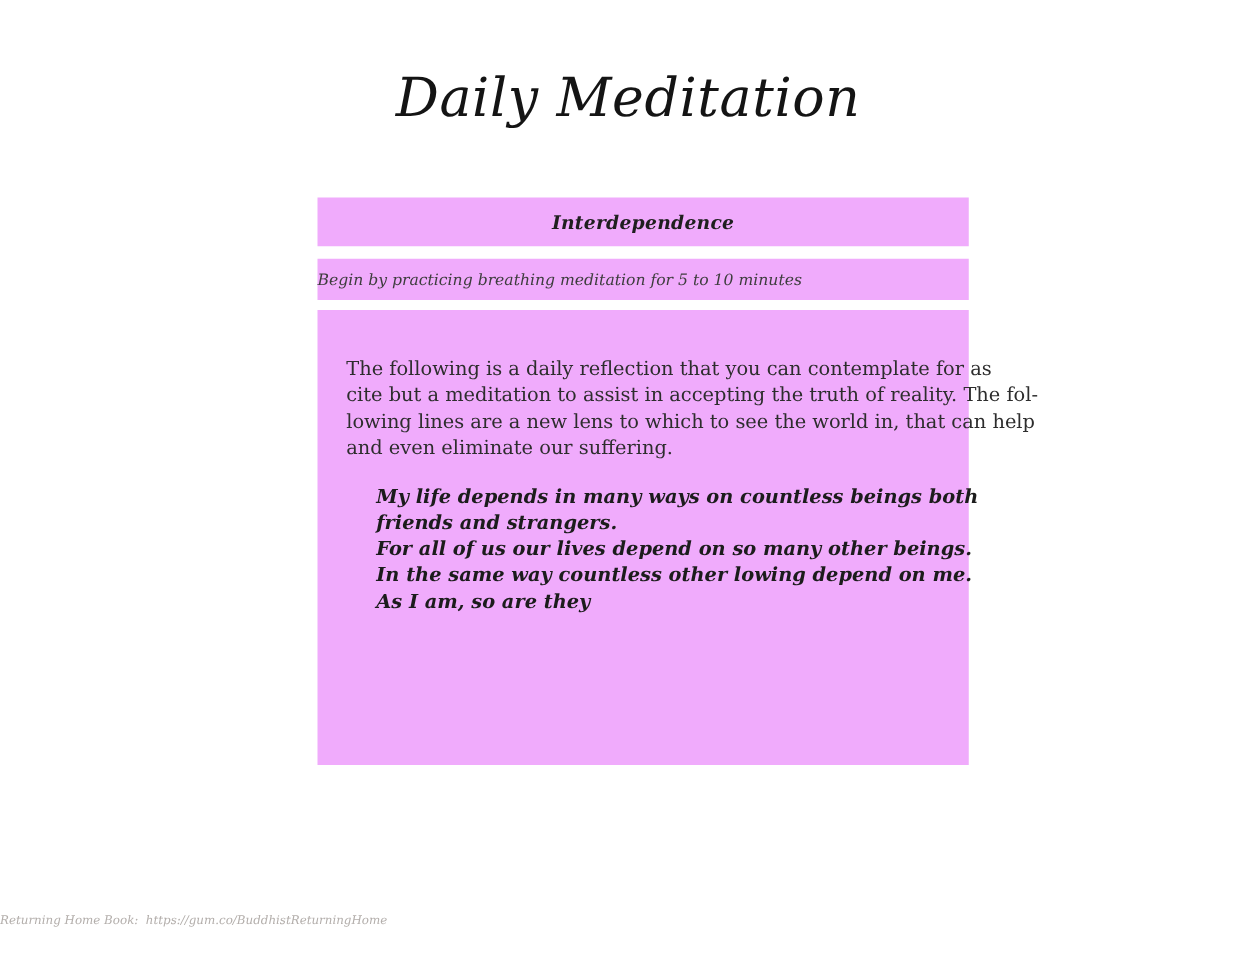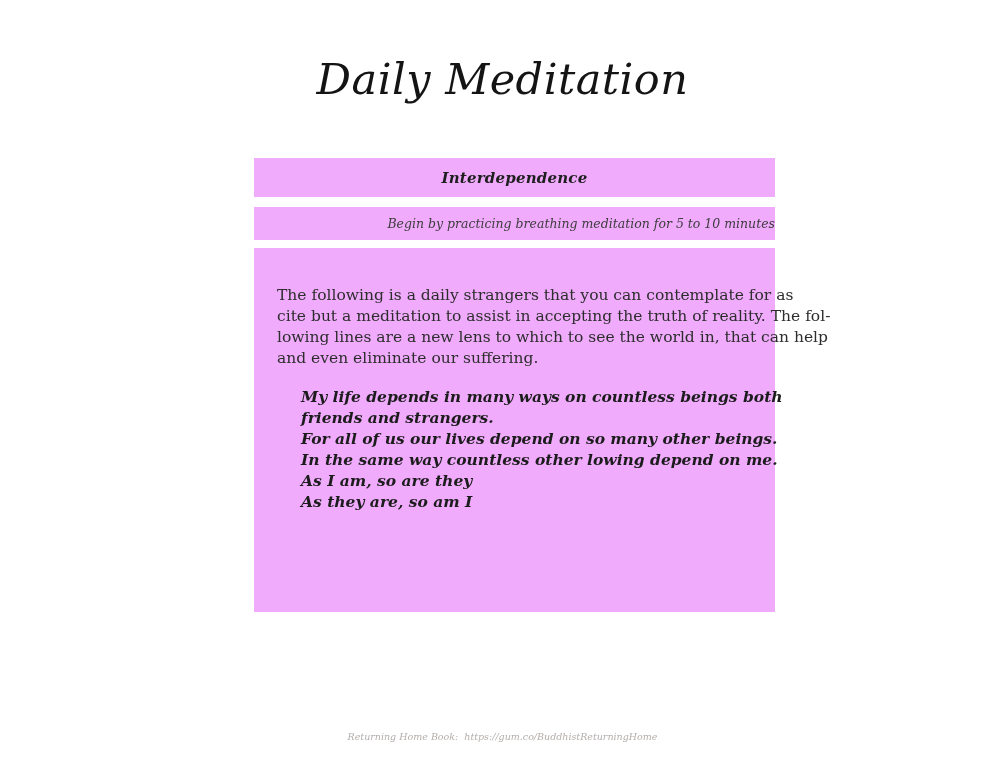--- a/index.html
+++ b/index.html
@@ -47,21 +47,21 @@
     font-weight: bold;
     font-style: italic;
     color: #1f1f1f;
     letter-spacing: 0.2px;
   }
   .instruction-box {
     top: 207px;
     height: 33px;
     display: flex;
     align-items: center;
-    justify-content: flex-end;
+    justify-content: flex-start;
   }
   .instruction-box span {
     font-size: 12.5px;
     font-style: italic;
     color: #3d3d3d;
   }
   .content-box {
     top: 248px;
     height: 364px;
     padding: 37px 20px 0 23px;
@@ -82,21 +82,20 @@
     font-weight: bold;
     font-style: italic;
     color: #1c1c1c;
     white-space: nowrap;
   }
   .footer {
     position: absolute;
     top: 731px;
     left: 0;
     width: 1005px;
-    text-align: center;
     font-size: 9.5px;
     font-style: italic;
     color: #b3aeab;
   }
   .footer .url { margin-left: 6px; }
 </style>
 </head>
 <body>
 
 <div class="page">
@@ -106,32 +105,31 @@
   <div class="box topic-box">
     <span>Interdependence</span>
   </div>
 
   <div class="box instruction-box">
     <span>Begin by practicing breathing meditation for 5 to 10 minutes</span>
   </div>
 
   <div class="box content-box">
     <div class="intro">
-      <div class="line">The following is a daily strangers that you can contemplate for as</div>
+      <div class="line">The following is a daily reflection that you can contemplate for as</div>
       <div class="line">cite but a meditation to assist in accepting the truth of reality. The fol-</div>
       <div class="line">lowing lines are a new lens to which to see the world in, that can help</div>
       <div class="line">and even eliminate our suffering.</div>
     </div>
     <div class="verse">
       <div class="line">My life depends in many ways on countless beings both</div>
       <div class="line">friends and strangers.</div>
       <div class="line">For all of us our lives depend on so many other beings.</div>
       <div class="line">In the same way countless other lowing depend on me.</div>
       <div class="line">As I am, so are they</div>
-      <div class="line">As they are, so am I</div>
     </div>
   </div>
 
   <div class="footer">
     <span>Returning Home Book:</span><span class="url">https://gum.co/BuddhistReturningHome</span>
   </div>
 
 </div>
 
 </body></html>

